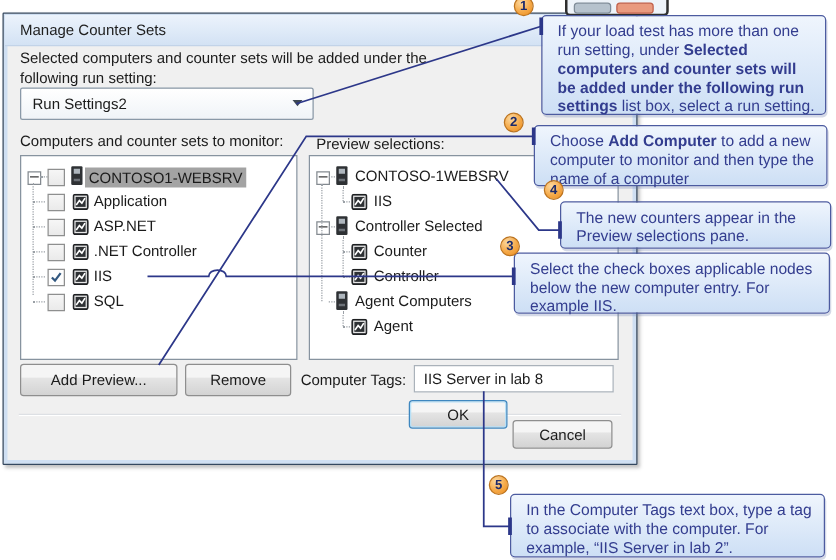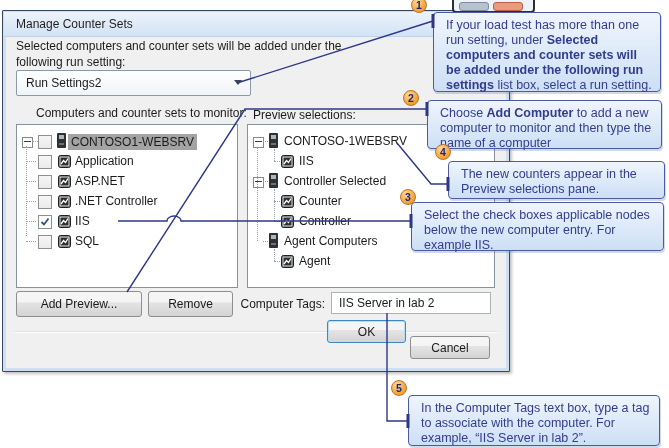--- a/index.html
+++ b/index.html
@@ -84,21 +84,21 @@
     </div>
   </div>
 
   <div class="dlg-label" id="intro">Selected computers and counter sets will be added under the following run setting:</div>
 
   <div id="combo">
     <span class="val">Run Settings2</span>
     <span class="arrow"></span>
   </div>
 
-  <div class="dlg-label" style="left:16px;top:106px;margin-left:20px;">Computers and counter sets to monitor:</div>
+  <div class="dlg-label" style="left:16px;top:106px;">Computers and counter sets to monitor:</div>
   <div class="dlg-label" style="left:253px;top:108px;">Preview selections:</div>
 
   <div class="pane" id="pane-left">
       <div class="expander" style="left:5px;top:12px;"></div>
       <div class="dot-h" style="left:15px;top:16px;width:6px;"></div>
       <div class="cbx" style="left:21px;top:10px;"></div>
       <div class="" style="left:40px;top:8px;position:absolute;">
         <span class="comp-icon">
           <i></i>
           <b></b>
@@ -254,21 +254,21 @@
       </div>
       <div class="dot-v" style="left:26px;top:124px;height:12px;"></div>
       <div class="dot-v" style="left:9px;top:22px;height:94px;"></div>
     </div>
 
   <div class="btn" style="left:16px;top:291px;width:124px;height:24px;" id="btn-add">Add Preview...</div>
   <div class="btn" style="left:148px;top:291px;width:83px;height:24px;" id="btn-remove">Remove</div>
 
   <div class="dlg-label" style="left:228px;top:297px;width:97px;text-align:right;">Computer Tags:</div>
   <div id="tags-input">
-    <span>IIS Server in lab 2</span>
+    <span>IIS Server in lab 8</span>
   </div>
 
   <div id="separator"></div>
 
   <div class="btn" id="btn-ok" style="left:327px;top:320px;width:77px;height:21px;">OK</div>
   <div class="btn" id="btn-cancel" style="left:410px;top:336px;width:78px;height:21px;">Cancel</div>
 
   <div class="callout" style="left:433px;top:12px;width:228px;height:80px;"><span>If your load test has more than one run setting, under </span><b>Selected computers and counter sets will be added under the following run settings</b><span> list box, select a run setting.</span></div>
   <div class="callout" style="left:427px;top:100px;width:235px;height:49px;"><span>Choose </span><b>Add Computer</b><span> to add a new computer to monitor and then type the name of a computer</span></div>
   <div class="callout" style="left:448px;top:161px;width:217px;height:38px;"><span>The new counters appear in the Preview selections pane.</span></div>

